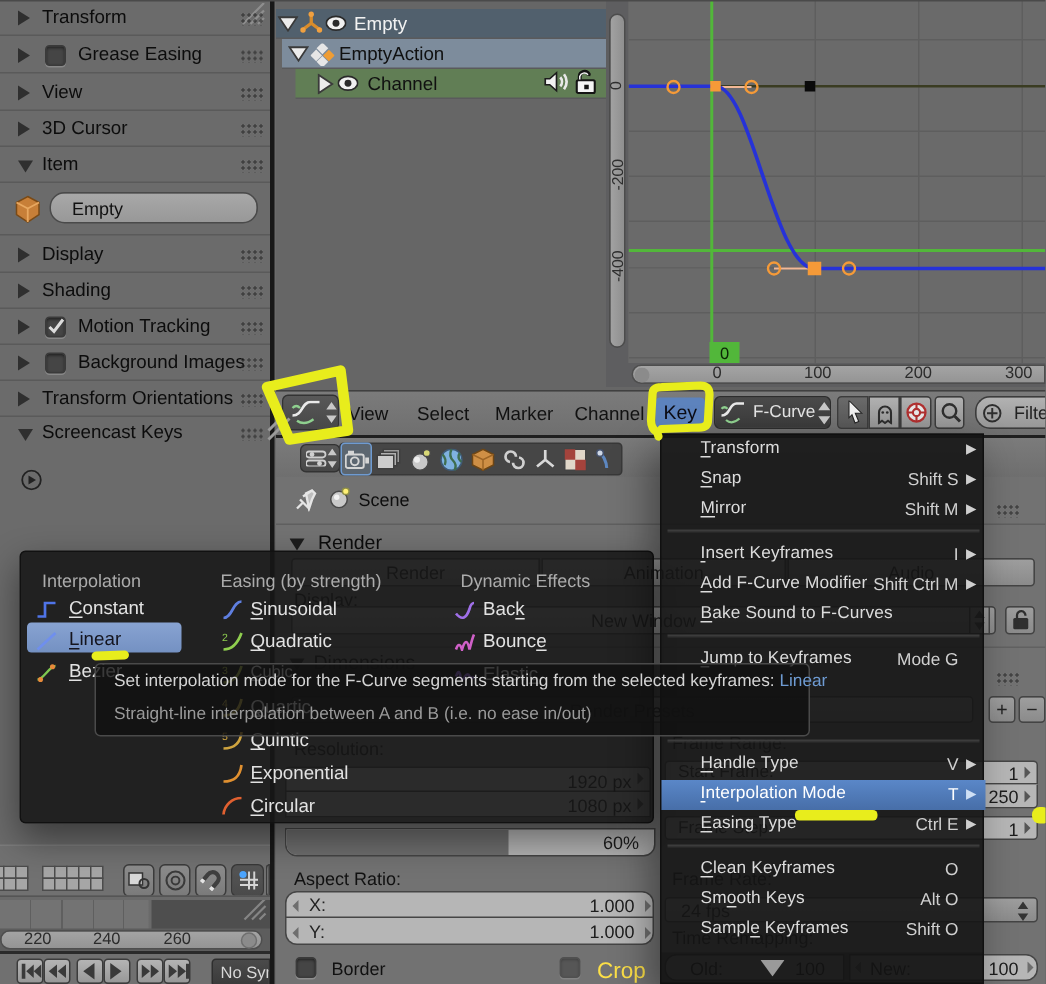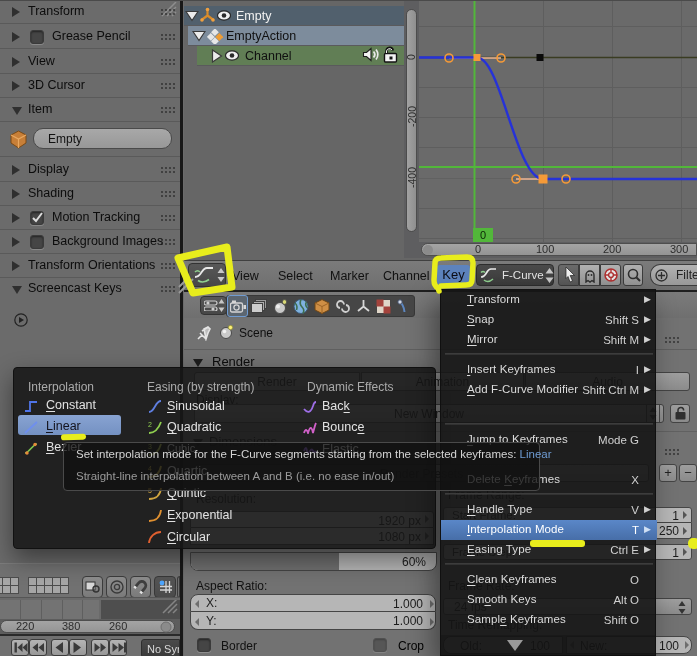--- a/index.html
+++ b/index.html
@@ -63,21 +63,21 @@
         <path d="M2 14 L16 0 M7 14 L16 5 M12 14 L16 10" stroke="#8e8e8e" stroke-width="1.5" fill="none"></path>
       </svg>
     <div class="prow" style="top:0">
         <span class="tri tri-r"></span>
         <span class="lbl" style="left:28px">Transform</span>
         <span class="grip"></span>
       </div>
     <div class="prow" style="top:25px">
         <span class="tri tri-r"></span>
         <span class="cbox" style="left:30px;top:5px"></span>
-        <span class="lbl" style="left:52px">Grease Pencil</span>
+        <span class="lbl" style="left:52px">Grease Easing</span>
         <span class="grip"></span>
       </div>
     <div class="prow" style="top:50px">
         <span class="tri tri-r"></span>
         <span class="lbl" style="left:28px">View</span>
         <span class="grip"></span>
       </div>
     <div class="prow" style="top:74px">
         <span class="tri tri-r"></span>
         <span class="lbl" style="left:28px">3D Cursor</span>
@@ -186,21 +186,21 @@
     <svg class="abs" style="right:1px;top:2px" width="18" height="15">
         <path d="M2 13 L16 -1 M7 13 L16 4 M12 13 L16 9" stroke="#858585" stroke-width="1.5" fill="none"></path>
       </svg>
   </div>
   <div id="tscroll" class="abs">
     <div class="abs" style="left:0;top:1px;width:175px;height:13px;background:linear-gradient(#a4a4a4,#949494);border:1px solid #4e4e4e;border-radius:7px"></div>
     <svg class="abs" style="left:160px;top:2px" width="12" height="12">
         <circle cx="6" cy="6" r="5" fill="#8b8b8b" stroke="#6f6f6f"></circle>
       </svg>
     <div class="abs" style="left:16px;top:1px;font-size:11px;color:#2c2c2c">220</div>
-    <div class="abs" style="left:62px;top:1px;font-size:11px;color:#2c2c2c">380</div>
+    <div class="abs" style="left:62px;top:1px;font-size:11px;color:#2c2c2c">240</div>
     <div class="abs" style="left:109px;top:1px;font-size:11px;color:#2c2c2c">260</div>
   </div>
   <div id="theader" class="abs">
     <div class="pbtn" style="left:11px;width:18px"></div>
       <div class="pbtn" style="left:29px;width:18px"></div>
     <div class="pbtn" style="left:51px;width:18px"></div>
       <div class="pbtn" style="left:69px;width:18px"></div>
     <div class="pbtn" style="left:91px;width:18px"></div>
       <div class="pbtn" style="left:109px;width:18px"></div>
     <svg class="abs" style="left:11px;top:5px" width="120" height="13">
@@ -521,21 +521,21 @@
     <svg class="abs" style="left:10px;top:326px" width="6" height="8">
         <path d="M5 0 L1 4 L5 8 Z" fill="#6e6e6e"></path>
       </svg>
     <svg class="abs" style="left:245px;top:326px" width="6" height="8">
         <path d="M1 0 L5 4 L1 8 Z" fill="#6e6e6e"></path>
       </svg>
 
     <div class="cbox" style="left:13px;top:346px"></div>
     <div class="abs" style="left:37px;top:347px;font-size:12px;color:#111">Border</div>
     <div class="cbox" style="left:189px;top:346px;opacity:0.6"></div>
-    <div class="abs" style="left:214px;top:347px;font-size:12px;color:#000000">Crop</div>
+    <div class="abs" style="left:214px;top:347px;font-size:15px;color:#fde047">Crop</div>
 
     <div class="abs" style="left:264px;top:287px;font-size:12px;color:#111">Frame Rate:</div>
     <div class="abs" style="left:259px;top:306px;width:249px;height:17px;background:linear-gradient(#9e9e9e,#8b8b8b);border:1px solid #444;border-radius:3px;color:#1a1a1a;font-size:12px;text-align:left;padding:1px 0 0 10px">24 fps</div>
     <svg class="abs" style="left:494px;top:309px" width="8" height="13">
         <path d="M4 0 L7.5 5 L0.5 5 Z M4 13 L7.5 8 L0.5 8 Z" fill="#333"></path>
       </svg>
     <div class="abs" style="left:264px;top:326px;font-size:12px;color:#111">Time Remapping:</div>
     <div class="slider" style="left:259px;top:344px;width:120px;height:18px;border-radius:8px 0 0 8px;padding:2px 12px 0 0">100</div>
     <div class="abs" style="left:276px;top:347px;font-size:12px;color:#222">Old:</div>
     <div class="slider" style="left:382px;top:344px;width:126px;height:18px;border-radius:0 8px 8px 0;padding:2px 12px 0 0">100</div>
@@ -651,28 +651,27 @@
     <div class="mrow" style="top:70px">
         <span class="mt"><u>I</u>nsert Keyframes</span>
         <span class="ms">I</span>
         <span class="ma">▶</span>
       </div>
     <div class="mrow" style="top:90px">
         <span class="mt"><u>A</u>dd F-Curve Modifier</span>
         <span class="ms">Shift Ctrl M</span>
         <span class="ma">▶</span>
       </div>
+    <div class="mrow" style="top:110px">
+        <span class="mt"><u>B</u>ake Sound to F-Curves</span>
+      </div>
     <div class="msep" style="top:133px"></div>
     <div class="mrow" style="top:140px">
         <span class="mt"><u>J</u>ump to Keyframes</span>
         <span class="ms">Mode G</span>
-      </div>
-    <div class="mrow" style="top:180px">
-        <span class="mt">Delete <u>K</u>eyframes</span>
-        <span class="ms">X</span>
       </div>
     <div class="msep" style="top:203px"></div>
     <div class="mrow" style="top:210px">
         <span class="mt"><u>H</u>andle Type</span>
         <span class="ms">V</span>
         <span class="ma">▶</span>
       </div>
     <div class="mrow mhl" style="top:230px">
         <span class="mt" style="color:#fff"><u>I</u>nterpolation Mode</span>
         <span class="ms" style="color:#fff">T</span>

